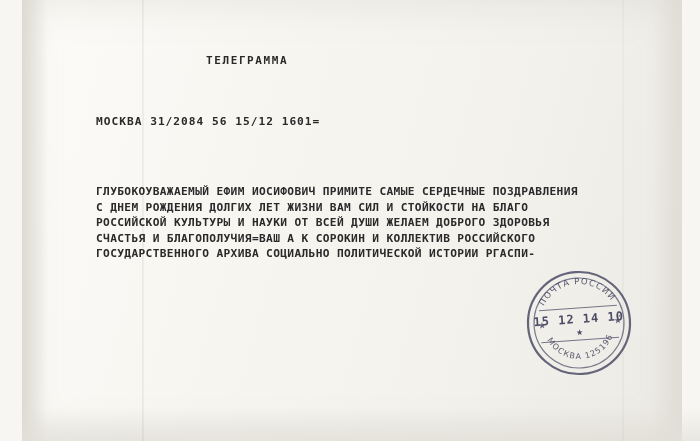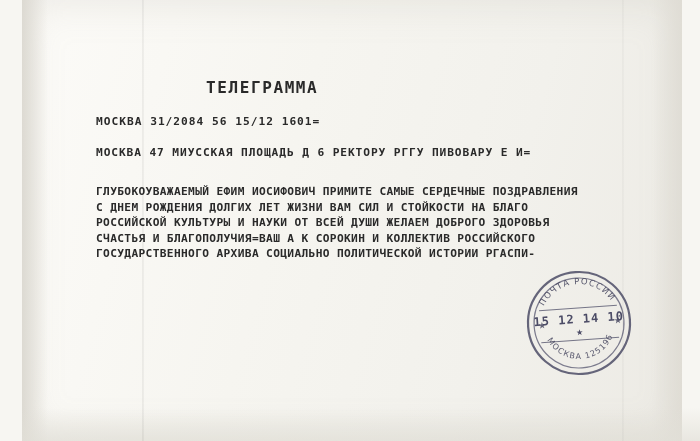--- a/index.html
+++ b/index.html
@@ -68,22 +68,22 @@
     position: absolute;
     color: #2a2a2a;
     font-family: "DejaVu Sans Mono", monospace;
     font-size: 11.2px;
     letter-spacing: 0.4px;
     white-space: pre;
   }
 
   .title {
     left: 206px;
-    top: 78px;
-    font-size: 16px;
+    top: 54px;
+    font-size: 11px;
     letter-spacing: 1.6px;
     font-weight: 600;
   }
 
   .line-from {
     left: 96px;
     top: 115px;
     letter-spacing: 1.0px;
     font-weight: 600;
   }
@@ -154,21 +154,20 @@
     <div class="band-right"></div>
     <div class="band-bottom"></div>
     <div class="fold f1"></div>
     <div class="fold f2"></div>
   </div>
 
   <div class="doc-text title">ТЕЛЕГРАММА</div>
 
   <div class="doc-text line-from">МОСКВА 31/2084 56 15/12 1601=</div>
 
-  <div class="doc-text line-to">МОСКВА 47 МИУССКАЯ ПЛОЩАДЬ Д 6 РЕКТОРУ РГГУ ПИВОВАРУ Е И=</div>
 
   <div class="doc-text body-block">ГЛУБОКОУВАЖАЕМЫЙ ЕФИМ ИОСИФОВИЧ ПРИМИТЕ САМЫЕ СЕРДЕЧНЫЕ ПОЗДРАВЛЕНИЯ
 С ДНЕМ РОЖДЕНИЯ ДОЛГИХ ЛЕТ ЖИЗНИ ВАМ СИЛ И СТОЙКОСТИ НА БЛАГО
 РОССИЙСКОЙ КУЛЬТУРЫ И НАУКИ ОТ ВСЕЙ ДУШИ ЖЕЛАЕМ ДОБРОГО ЗДОРОВЬЯ
 СЧАСТЬЯ И БЛАГОПОЛУЧИЯ=ВАШ А К СОРОКИН И КОЛЛЕКТИВ РОССИЙСКОГО
 ГОСУДАРСТВЕННОГО АРХИВА СОЦИАЛЬНО ПОЛИТИЧЕСКОЙ ИСТОРИИ РГАСПИ-</div>
 
 
   <div class="stamp">
     <svg width="110" height="110" viewBox="0 0 110 110" aria-hidden="true">

